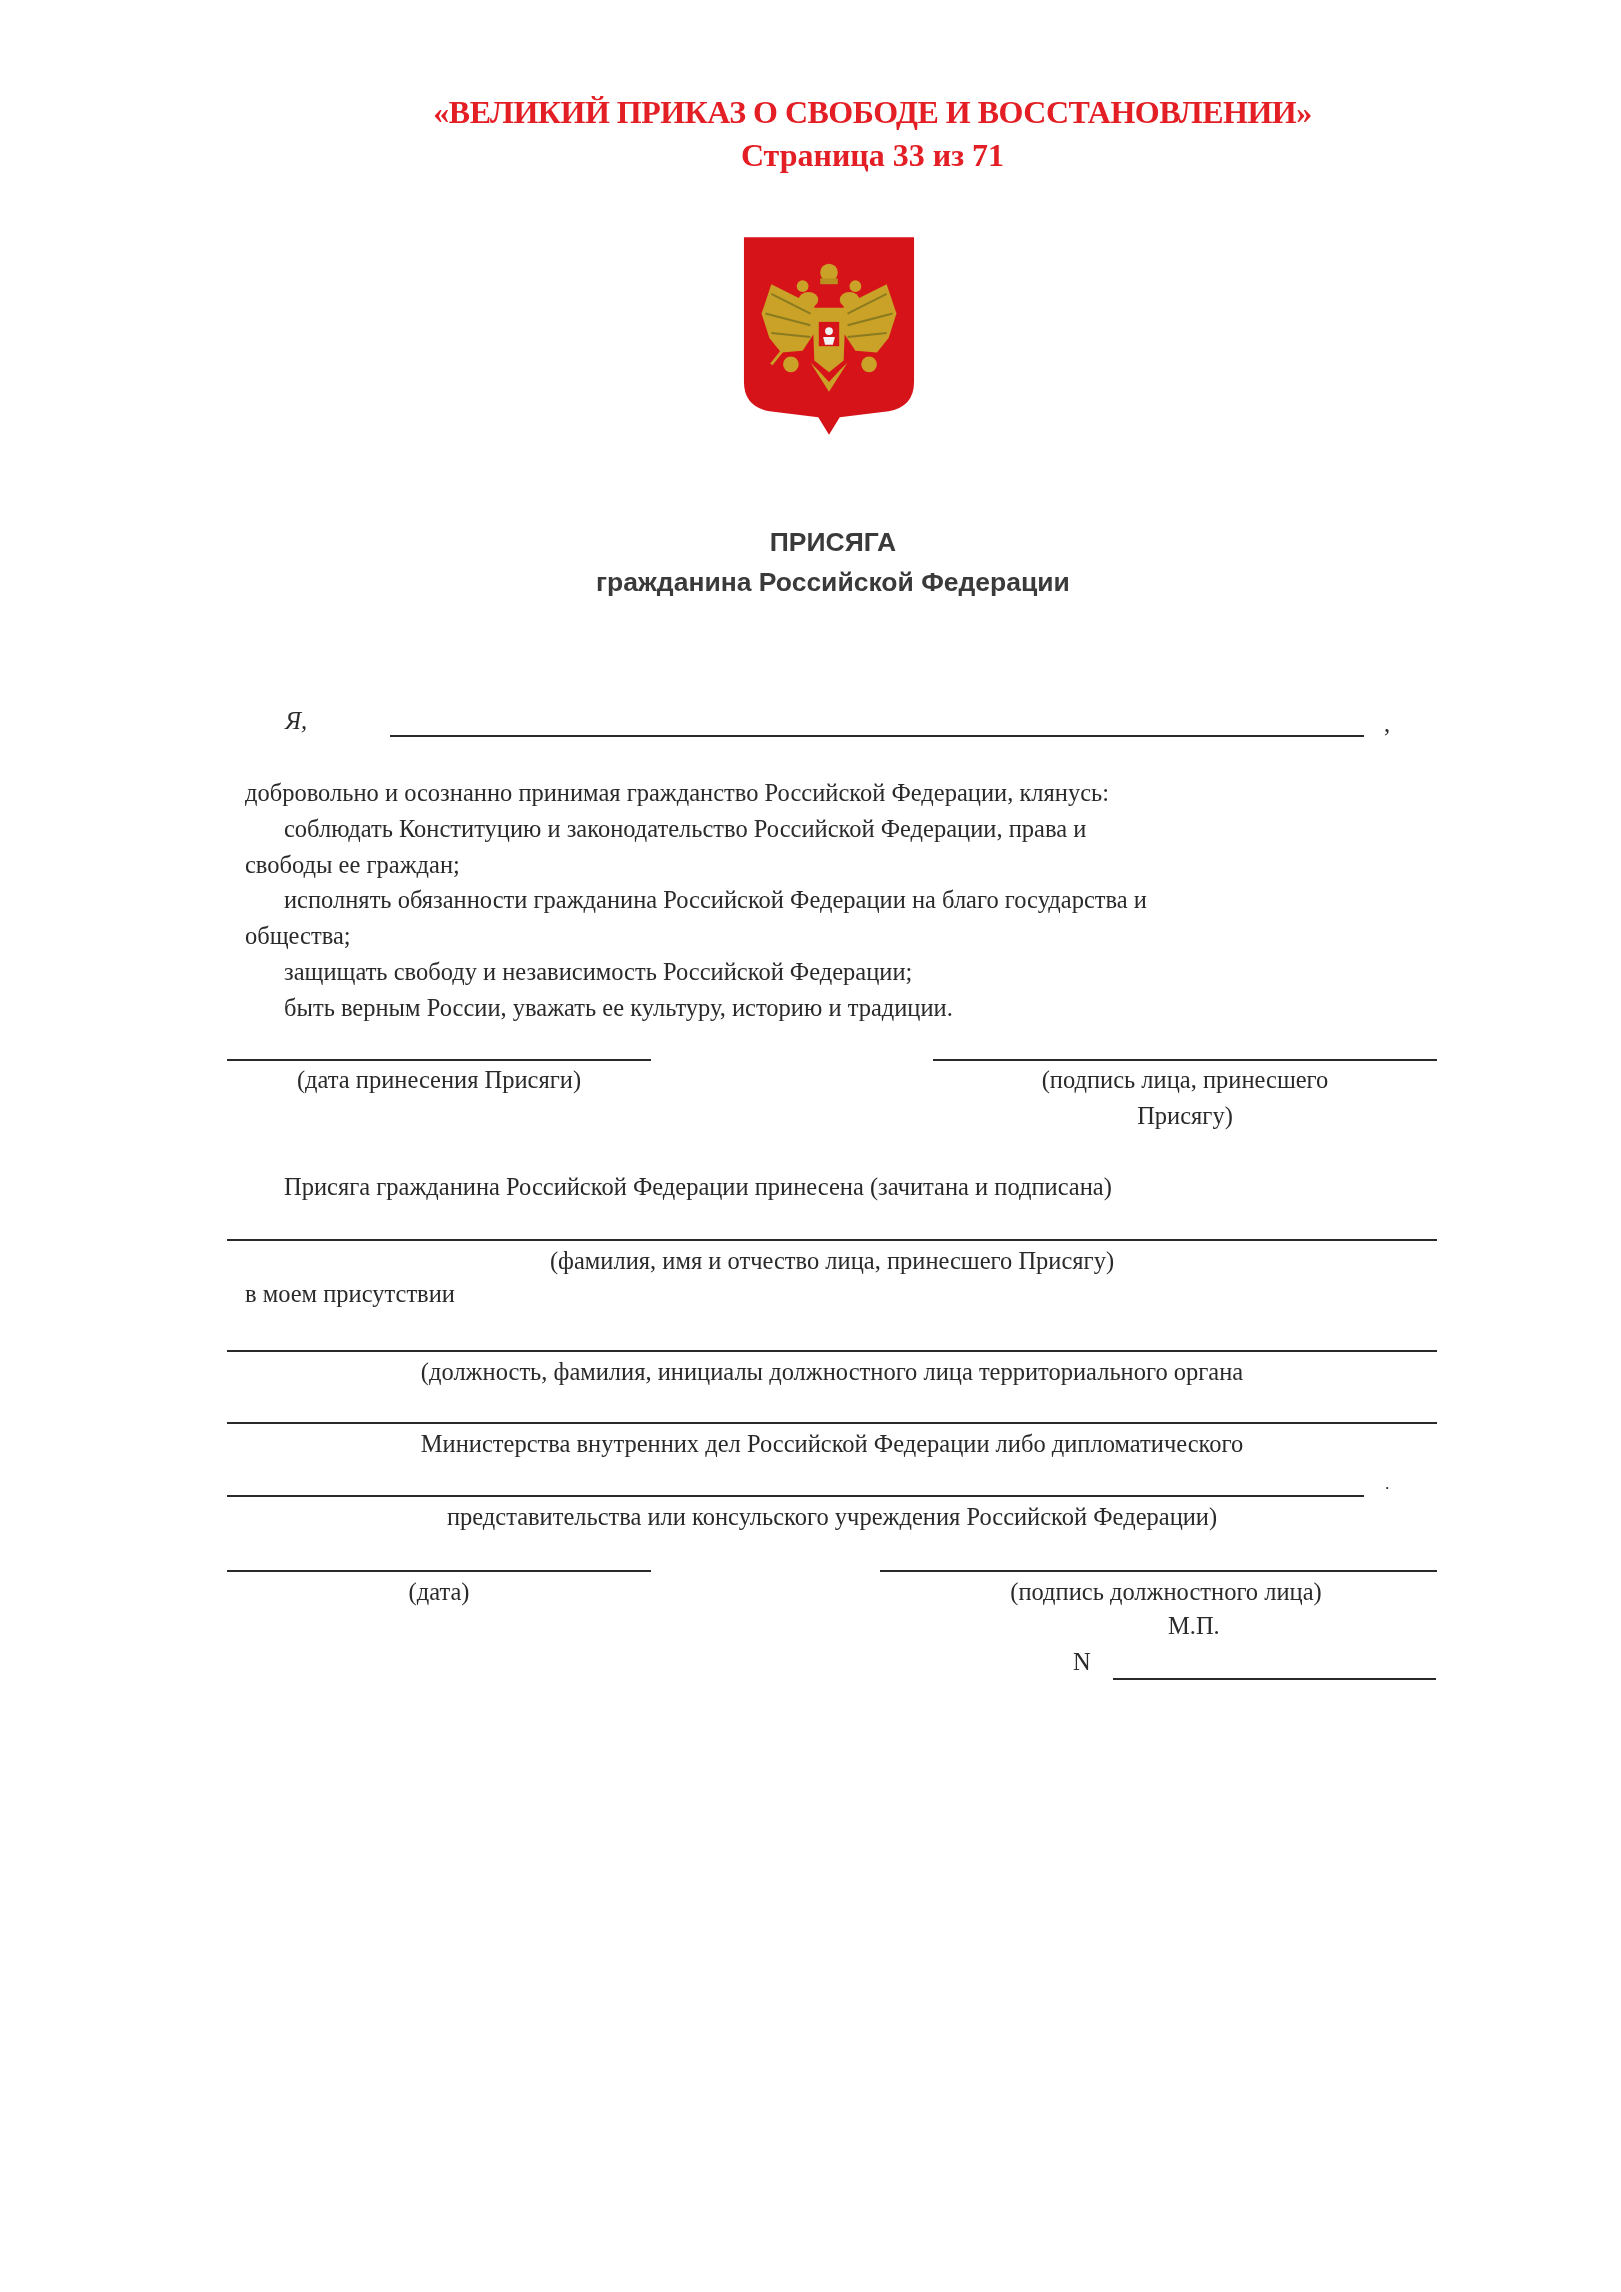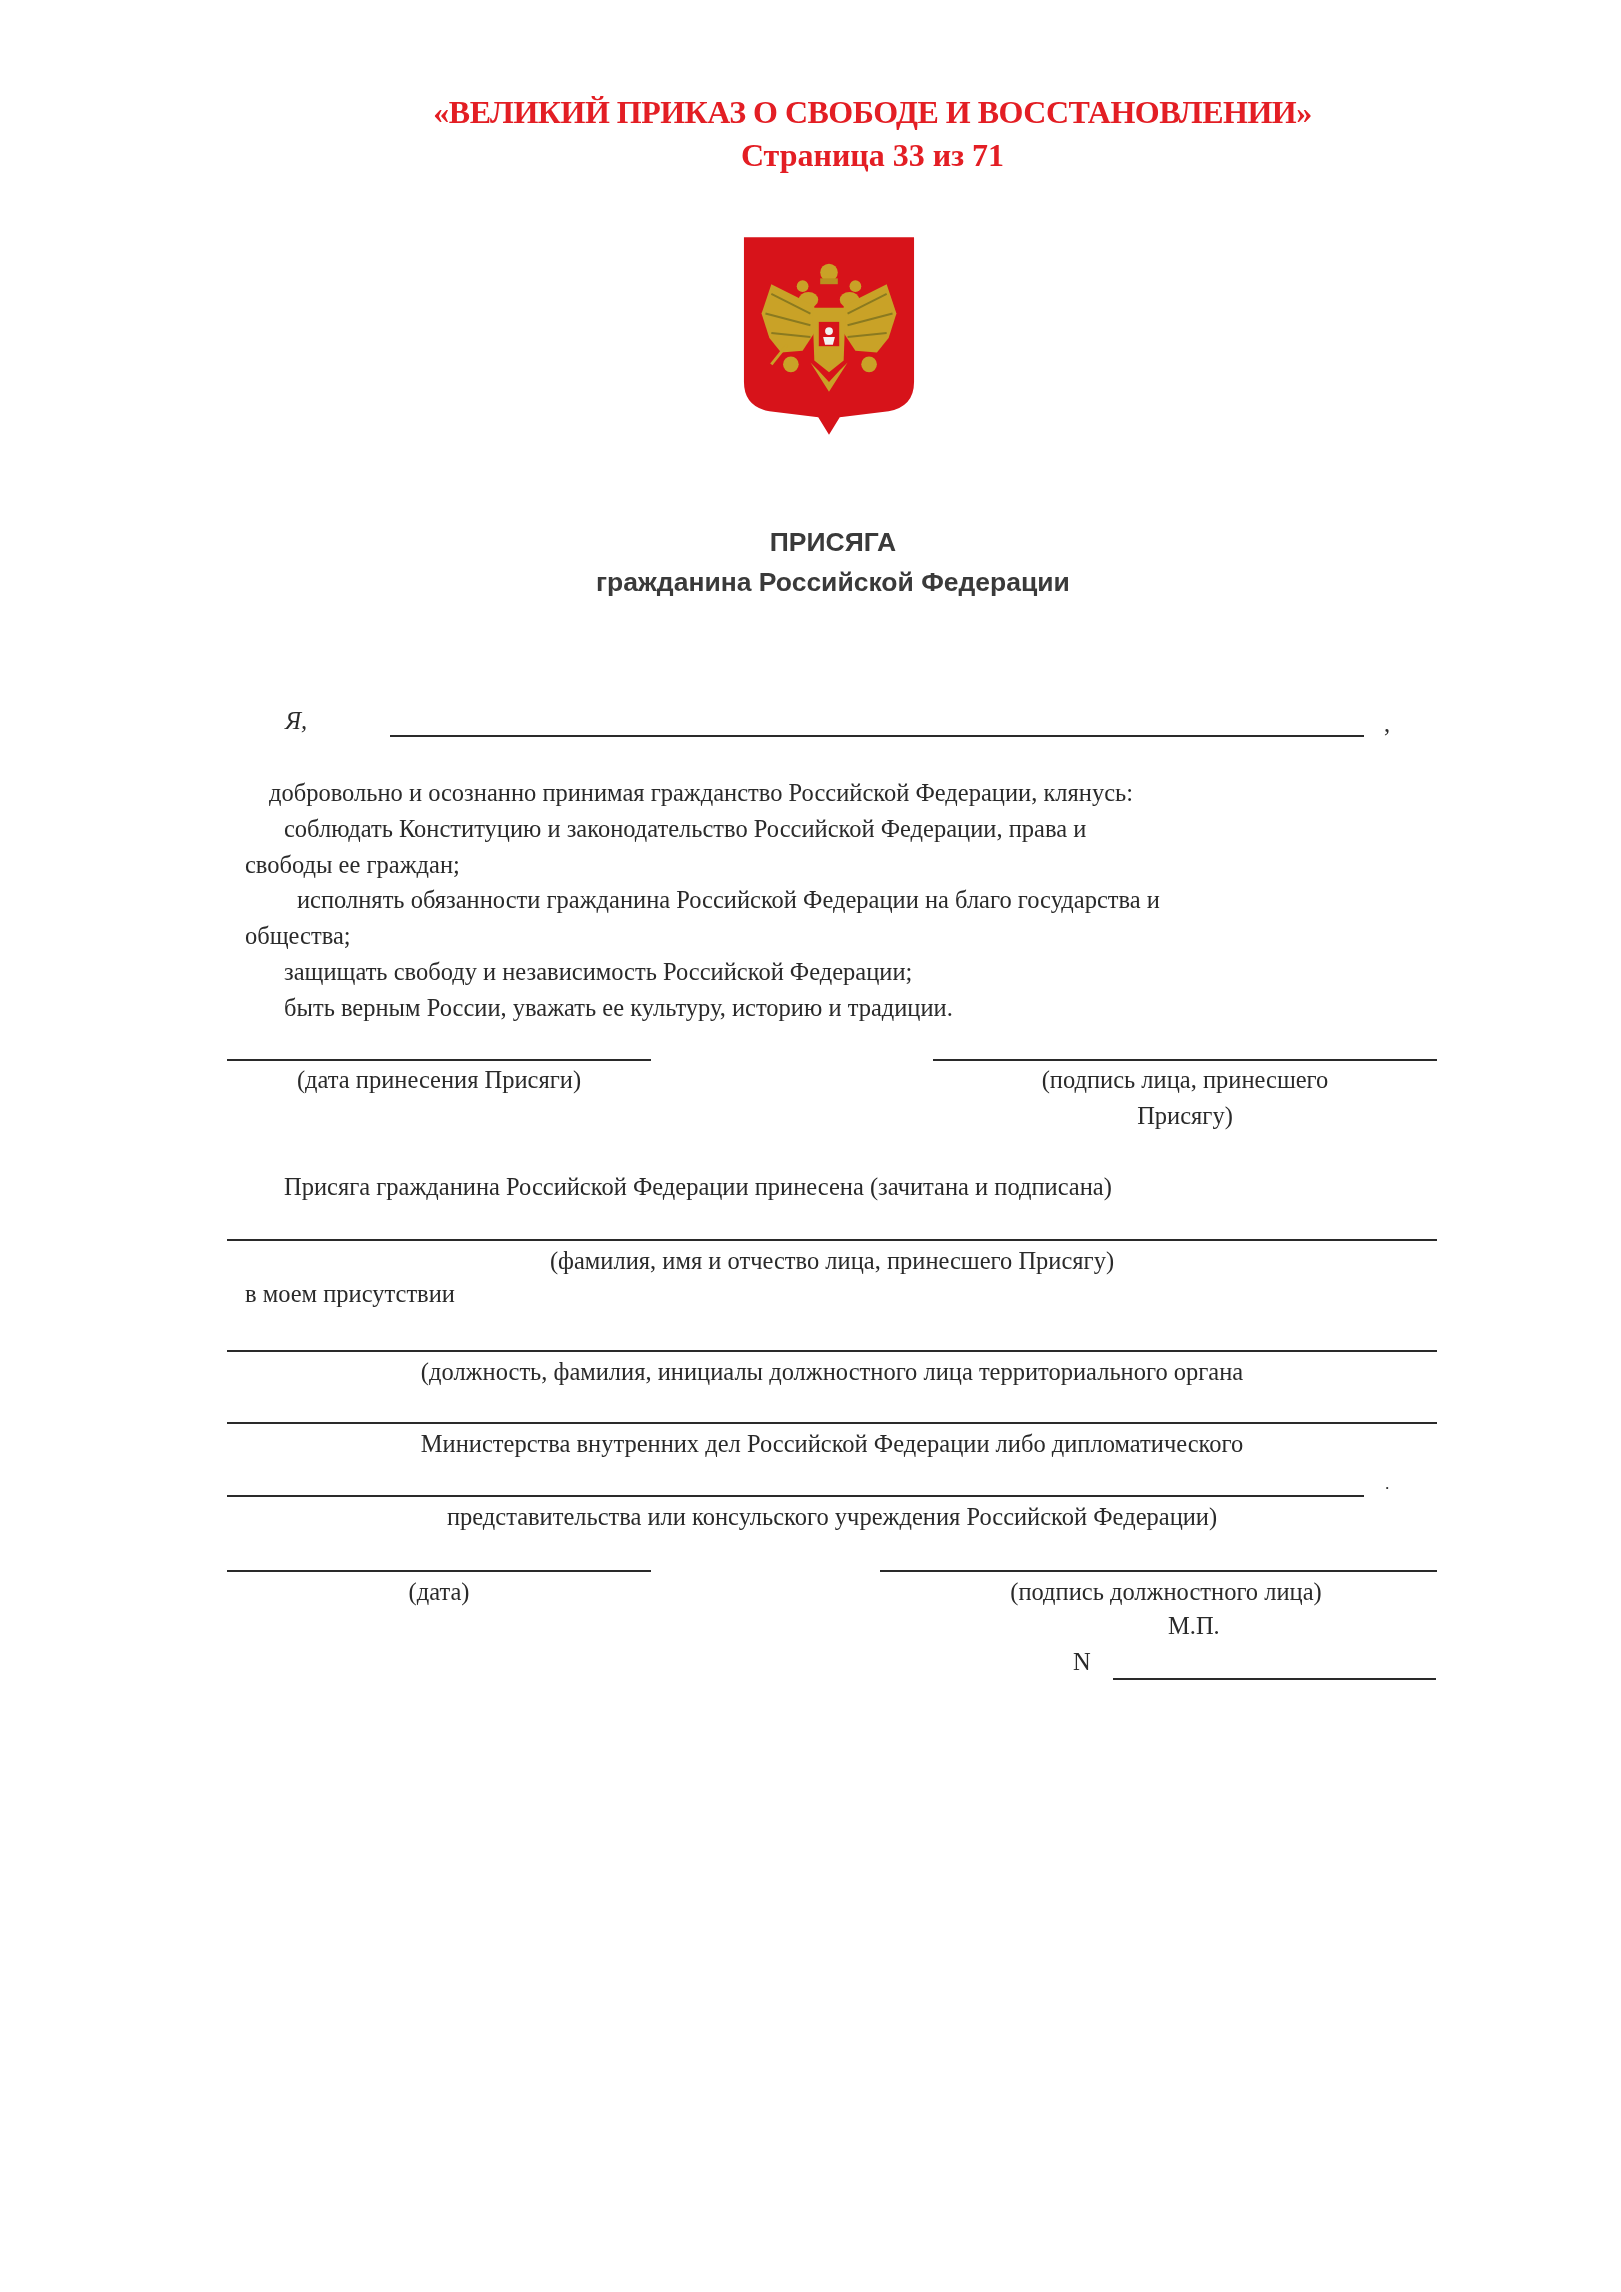--- a/index.html
+++ b/index.html
@@ -105,24 +105,24 @@
   </svg>
 </div>
 
 <div class="abs oath-title">ПРИСЯГА</div>
 <div class="abs oath-subtitle">гражданина Российской Федерации</div>
 
 <div class="abs text" style="left:285px; top:707px; font-style:italic;">Я,</div>
 <div class="line" style="left:390px; top:735px; width:974px;"></div>
 <div class="abs text" style="left:1384px; top:710px;">,</div>
 
-<div class="abs text" style="left:245px; top:779px;margin-left:24px;">добровольно и осознанно принимая гражданство Российской Федерации, клянусь:</div>
+<div class="abs text" style="left:245px; top:779px;">добровольно и осознанно принимая гражданство Российской Федерации, клянусь:</div>
 <div class="abs text" style="left:284px; top:815px;">соблюдать Конституцию и законодательство Российской Федерации, права и</div>
 <div class="abs text" style="left:245px; top:851px;">свободы ее граждан;</div>
-<div class="abs text" style="left:284px; top:886px;margin-left:13px;">исполнять обязанности гражданина Российской Федерации на благо государства и</div>
+<div class="abs text" style="left:284px; top:886px;">исполнять обязанности гражданина Российской Федерации на благо государства и</div>
 <div class="abs text" style="left:245px; top:922px;">общества;</div>
 <div class="abs text" style="left:284px; top:958px;">защищать свободу и независимость Российской Федерации;</div>
 <div class="abs text" style="left:284px; top:994px;">быть верным России, уважать ее культуру, историю и традиции.</div>
 
 <div class="line" style="left:227px; top:1059px; width:424px;"></div>
 <div class="line" style="left:933px; top:1059px; width:504px;"></div>
 <div class="abs text center" style="left:227px; width:424px; top:1066px;">(дата принесения Присяги)</div>
 <div class="abs text center" style="left:933px; width:504px; top:1066px;">(подпись лица, принесшего</div>
 <div class="abs text center" style="left:933px; width:504px; top:1102px;">Присягу)</div>
 

